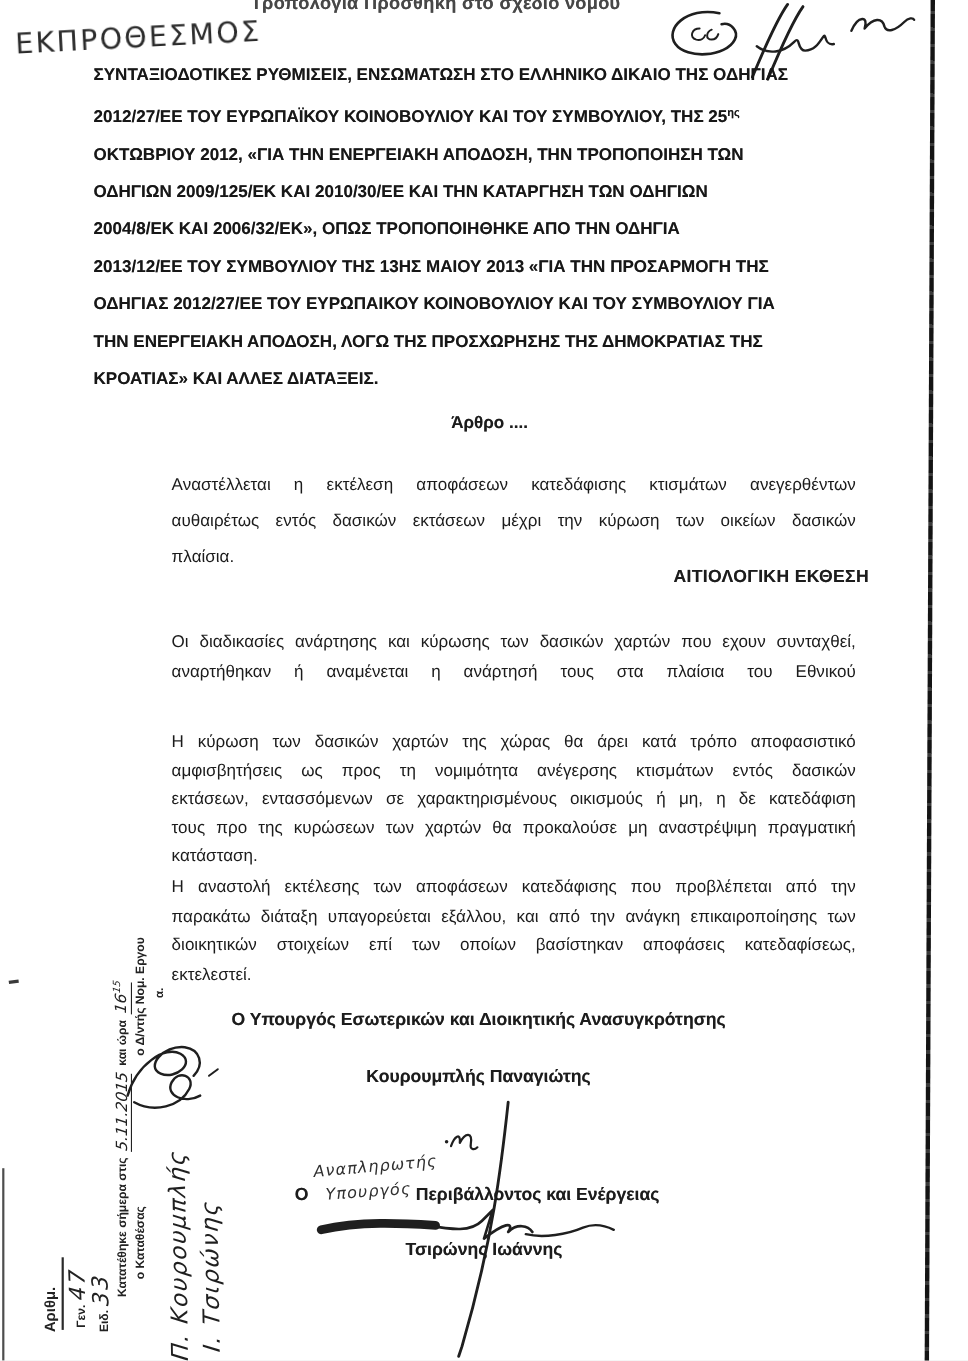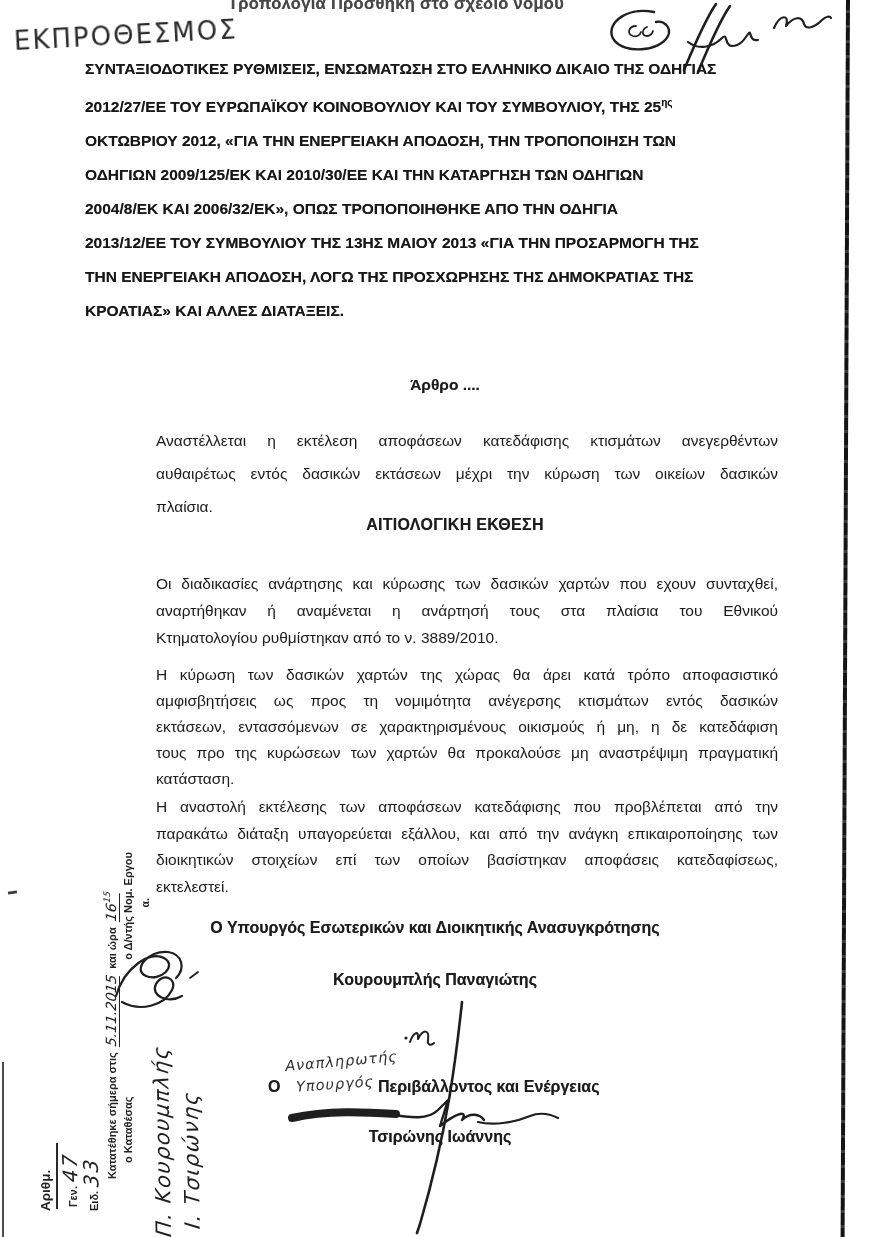--- a/index.html
+++ b/index.html
@@ -12,21 +12,21 @@
                color:#474747;letter-spacing:.3px;filter:blur(.35px);}
   
   .stamp{top:26px;left:14px;font-size:26px;font-weight:500;letter-spacing:2px;color:#2b2b2b;
          transform:rotate(-3deg);transform-origin:0 50%;font-family:"DejaVu Sans",sans-serif;filter:blur(.2px);}
   
   .title{top:52px;left:85px;width:710px;font-weight:700;font-size:15.5px;line-height:34px;
          text-align:left;color:#171717;}
   .title sup{font-size:10px;}
   
   .article-heading{top:376px;left:120px;width:650px;text-align:center;font-weight:700;font-size:15.5px;}
-  .report-heading{top:516px;left:120px;width:670px;text-align:center;font-weight:700;font-size:16px;letter-spacing:.3px;}
+  .report-heading{top:516px;left:120px;width:670px;text-align:right;font-weight:700;font-size:16px;letter-spacing:.3px;}
   
   .para{left:125px;width:622px;font-size:15.5px;color:#1b1b1b;margin-left:31px;}
   .jline{text-align:justify;text-align-last:justify;}
   .jlast{text-align:left;text-align-last:left;}
   .p-article{top:424px;line-height:33px;}
   .p1{top:570px;line-height:27px;}
   .p2{top:662px;line-height:26px;}
   .p3{top:794px;line-height:26.5px;}
   
   .sig1-title{top:919px;left:115px;width:640px;text-align:center;font-weight:700;font-size:16px;}
@@ -81,37 +81,37 @@
     <path d="M176,26 C182,12 192,12 188,24 C196,14 204,14 206,22 C208,28 216,26 224,18 C228,14 232,14 233,16" stroke-width="2.2"></path>
   </svg>
 
   <div class="abs title tsh">
     <div>ΣΥΝΤΑΞΙΟΔΟΤΙΚΕΣ ΡΥΘΜΙΣΕΙΣ, ΕΝΣΩΜΑΤΩΣΗ ΣΤΟ ΕΛΛΗΝΙΚΟ ΔΙΚΑΙΟ ΤΗΣ ΟΔΗΓΙΑΣ</div>
     <div><span>2012/27/ΕΕ ΤΟΥ ΕΥΡΩΠΑΪΚΟΥ ΚΟΙΝΟΒΟΥΛΙΟΥ ΚΑΙ ΤΟΥ ΣΥΜΒΟΥΛΙΟΥ, ΤΗΣ 25</span><sup>ης</sup></div>
     <div>ΟΚΤΩΒΡΙΟΥ 2012, «ΓΙΑ ΤΗΝ ΕΝΕΡΓΕΙΑΚΗ ΑΠΟΔΟΣΗ, ΤΗΝ ΤΡΟΠΟΠΟΙΗΣΗ ΤΩΝ</div>
     <div>ΟΔΗΓΙΩΝ 2009/125/ΕΚ ΚΑΙ 2010/30/ΕΕ ΚΑΙ ΤΗΝ ΚΑΤΑΡΓΗΣΗ ΤΩΝ ΟΔΗΓΙΩΝ</div>
     <div>2004/8/ΕΚ ΚΑΙ 2006/32/ΕΚ», ΟΠΩΣ ΤΡΟΠΟΠΟΙΗΘΗΚΕ ΑΠΟ ΤΗΝ ΟΔΗΓΙΑ</div>
     <div>2013/12/ΕΕ ΤΟΥ ΣΥΜΒΟΥΛΙΟΥ ΤΗΣ 13ΗΣ ΜΑΙΟΥ 2013 «ΓΙΑ ΤΗΝ ΠΡΟΣΑΡΜΟΓΗ ΤΗΣ</div>
+    <div>ΟΔΗΓΙΑΣ 2012/27/ΕΕ ΤΟΥ ΕΥΡΩΠΑΙΚΟΥ ΚΟΙΝΟΒΟΥΛΙΟΥ ΚΑΙ ΤΟΥ ΣΥΜΒΟΥΛΙΟΥ ΓΙΑ</div>
     <div>ΤΗΝ ΕΝΕΡΓΕΙΑΚΗ ΑΠΟΔΟΣΗ, ΛΟΓΩ ΤΗΣ ΠΡΟΣΧΩΡΗΣΗΣ ΤΗΣ ΔΗΜΟΚΡΑΤΙΑΣ ΤΗΣ</div>
     <div>ΚΡΟΑΤΙΑΣ» ΚΑΙ ΑΛΛΕΣ ΔΙΑΤΑΞΕΙΣ.</div>
   </div>
 
   <div class="abs article-heading tsh">Άρθρο ....</div>
   <div class="abs para p-article">
     <div class="jline">Αναστέλλεται η εκτέλεση αποφάσεων κατεδάφισης κτισμάτων ανεγερθέντων</div>
     <div class="jline">αυθαιρέτως εντός δασικών εκτάσεων μέχρι την κύρωση των οικείων δασικών</div>
     <div class="jlast">πλαίσια.</div>
   </div>
 
   <div class="abs report-heading tsh">ΑΙΤΙΟΛΟΓΙΚΗ ΕΚΘΕΣΗ</div>
 
   <div class="abs para p1">
     <div class="jline">Οι διαδικασίες ανάρτησης και κύρωσης των δασικών χαρτών που εχουν συνταχθεί,</div>
     <div class="jline">αναρτήθηκαν ή αναμένεται η ανάρτησή τους στα πλαίσια του Εθνικού</div>
-    <div class="jlast">Κτηματολογίου ρυθμίστηκαν από το ν. 3889/2010.</div>
   </div>
 
   <div class="abs para p2">
     <div class="jline">Η κύρωση των δασικών χαρτών της χώρας θα άρει κατά τρόπο αποφασιστικό</div>
     <div class="jline">αμφισβητήσεις ως προς τη νομιμότητα ανέγερσης κτισμάτων εντός δασικών</div>
     <div class="jline">εκτάσεων, εντασσόμενων σε χαρακτηρισμένους οικισμούς ή μη, η δε κατεδάφιση</div>
     <div class="jline">τους προ της κυρώσεων των χαρτών θα προκαλούσε μη αναστρέψιμη πραγματική</div>
     <div class="jlast">κατάσταση.</div>
   </div>
 

